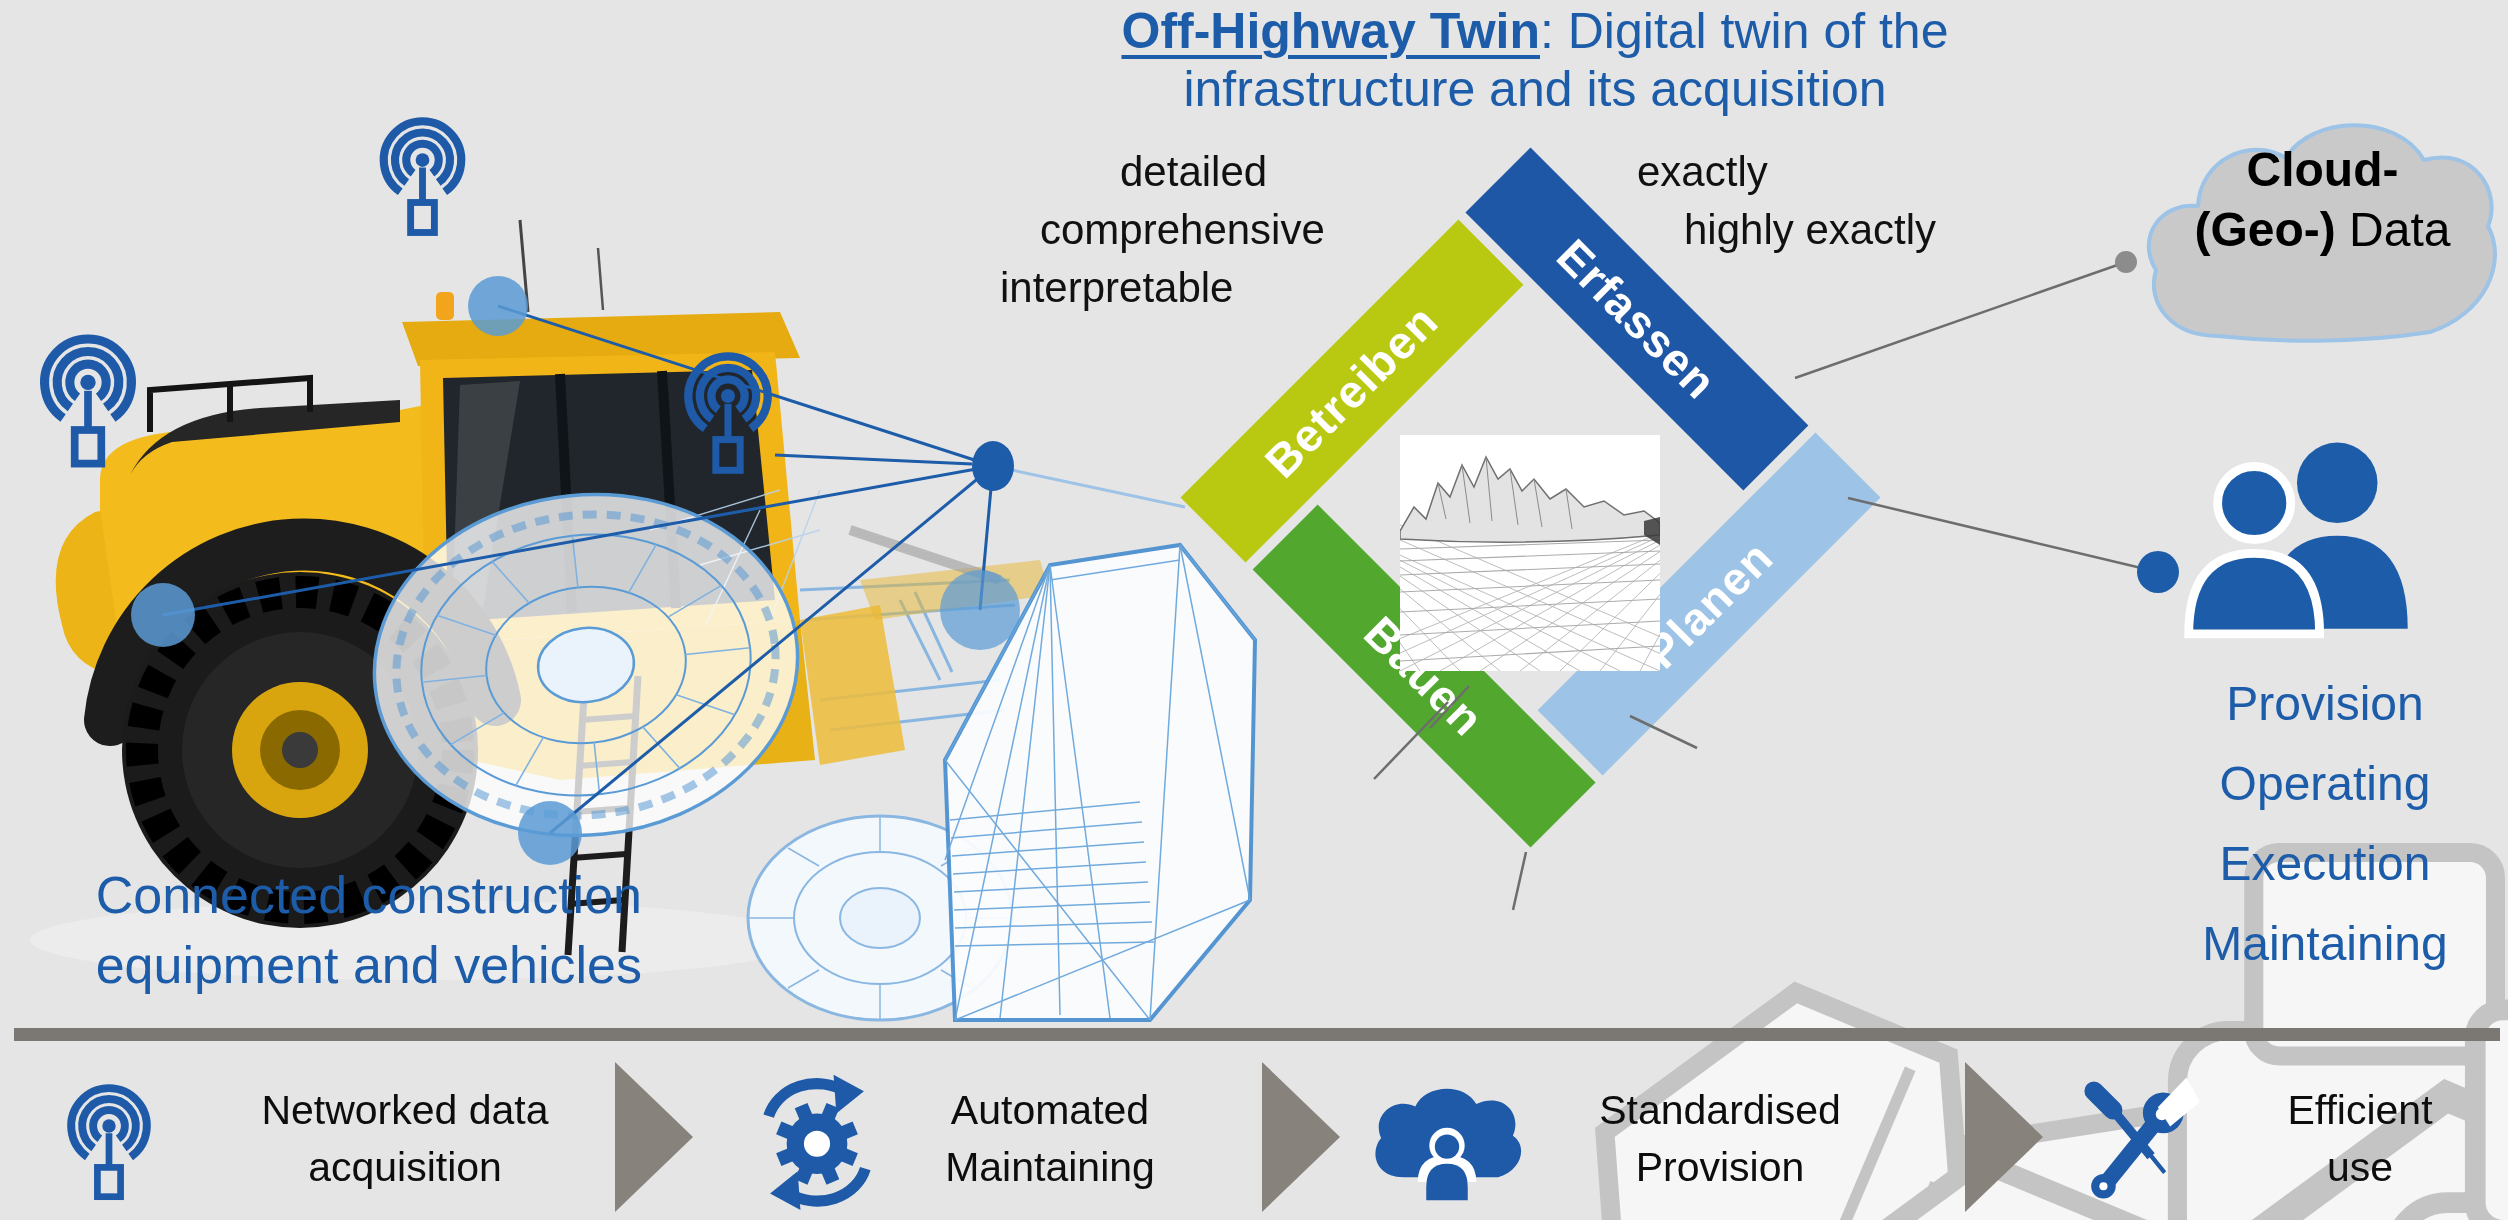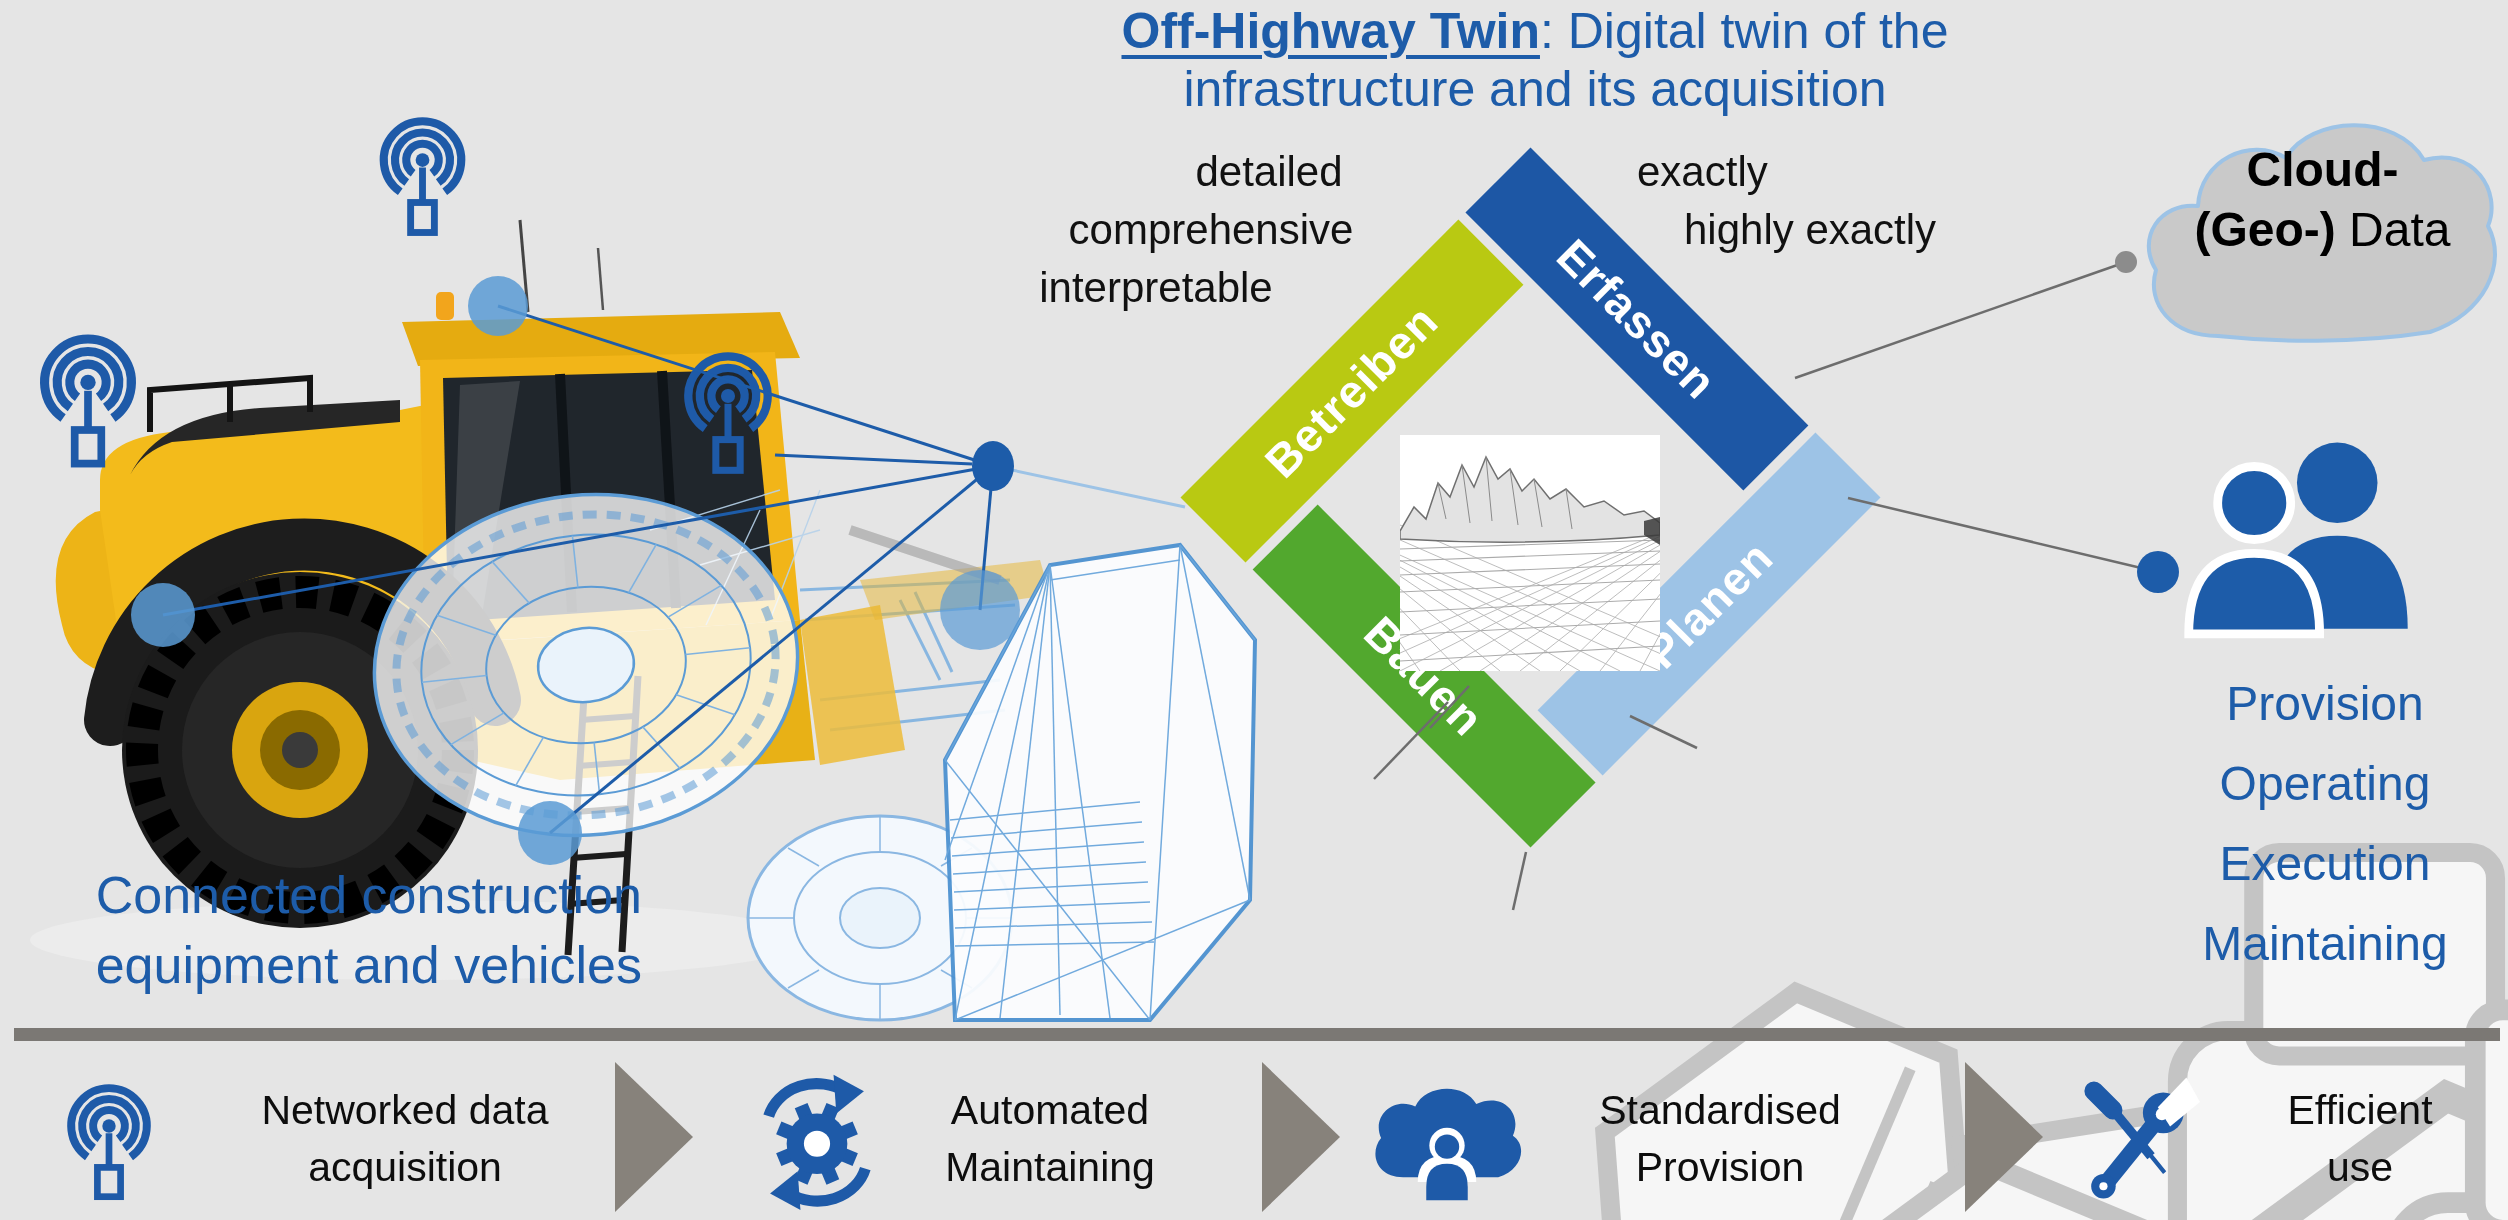--- a/index.html
+++ b/index.html
@@ -4,21 +4,21 @@
 <style>
   html,body{margin:0;padding:0;background:#fff;}
   #stage{position:relative;width:2508px;height:1220px;background:#e5e5e5;overflow:hidden;
          font-family:"Liberation Sans",sans-serif;}
   .abs{position:absolute;}
   .title{left:1030px;top:2px;width:1010px;text-align:center;font-size:50px;line-height:58px;
          color:#1d5ca9;}
   .title b{text-decoration:underline;text-decoration-thickness:4px;text-underline-offset:7px;}
   .quality{font-size:42px;line-height:48px;color:#111;}
   .q-right{text-align:left;}
-  .q-left{text-align:center;}
+  .q-left{text-align:left;}
   .diamond{left:1283px;top:250px;width:495px;height:495px;transform:rotate(45deg);}
   .bar{position:absolute;display:flex;align-items:center;justify-content:center;}
   .bar span{color:#fff;font-weight:bold;font-size:46px;letter-spacing:1px;white-space:nowrap;}
   .bar.vert span{transform:rotate(-90deg);}
   .bar-erfassen{left:0;top:0;width:393px;height:92px;background:#1d57a5;}
   .bar-planen{right:0;top:0;width:92px;height:393px;background:#9dc3e6;}
   .bar-bauen{left:102px;bottom:0;width:393px;height:92px;background:#52a82e;}
   .bar-betreiben{left:0;top:102px;width:92px;height:393px;background:#b9c912;}
   .cloud-text{left:2150px;top:140px;width:345px;text-align:center;font-size:48px;line-height:60px;color:#000;}
   .cloud-text .bold{font-weight:bold;}

